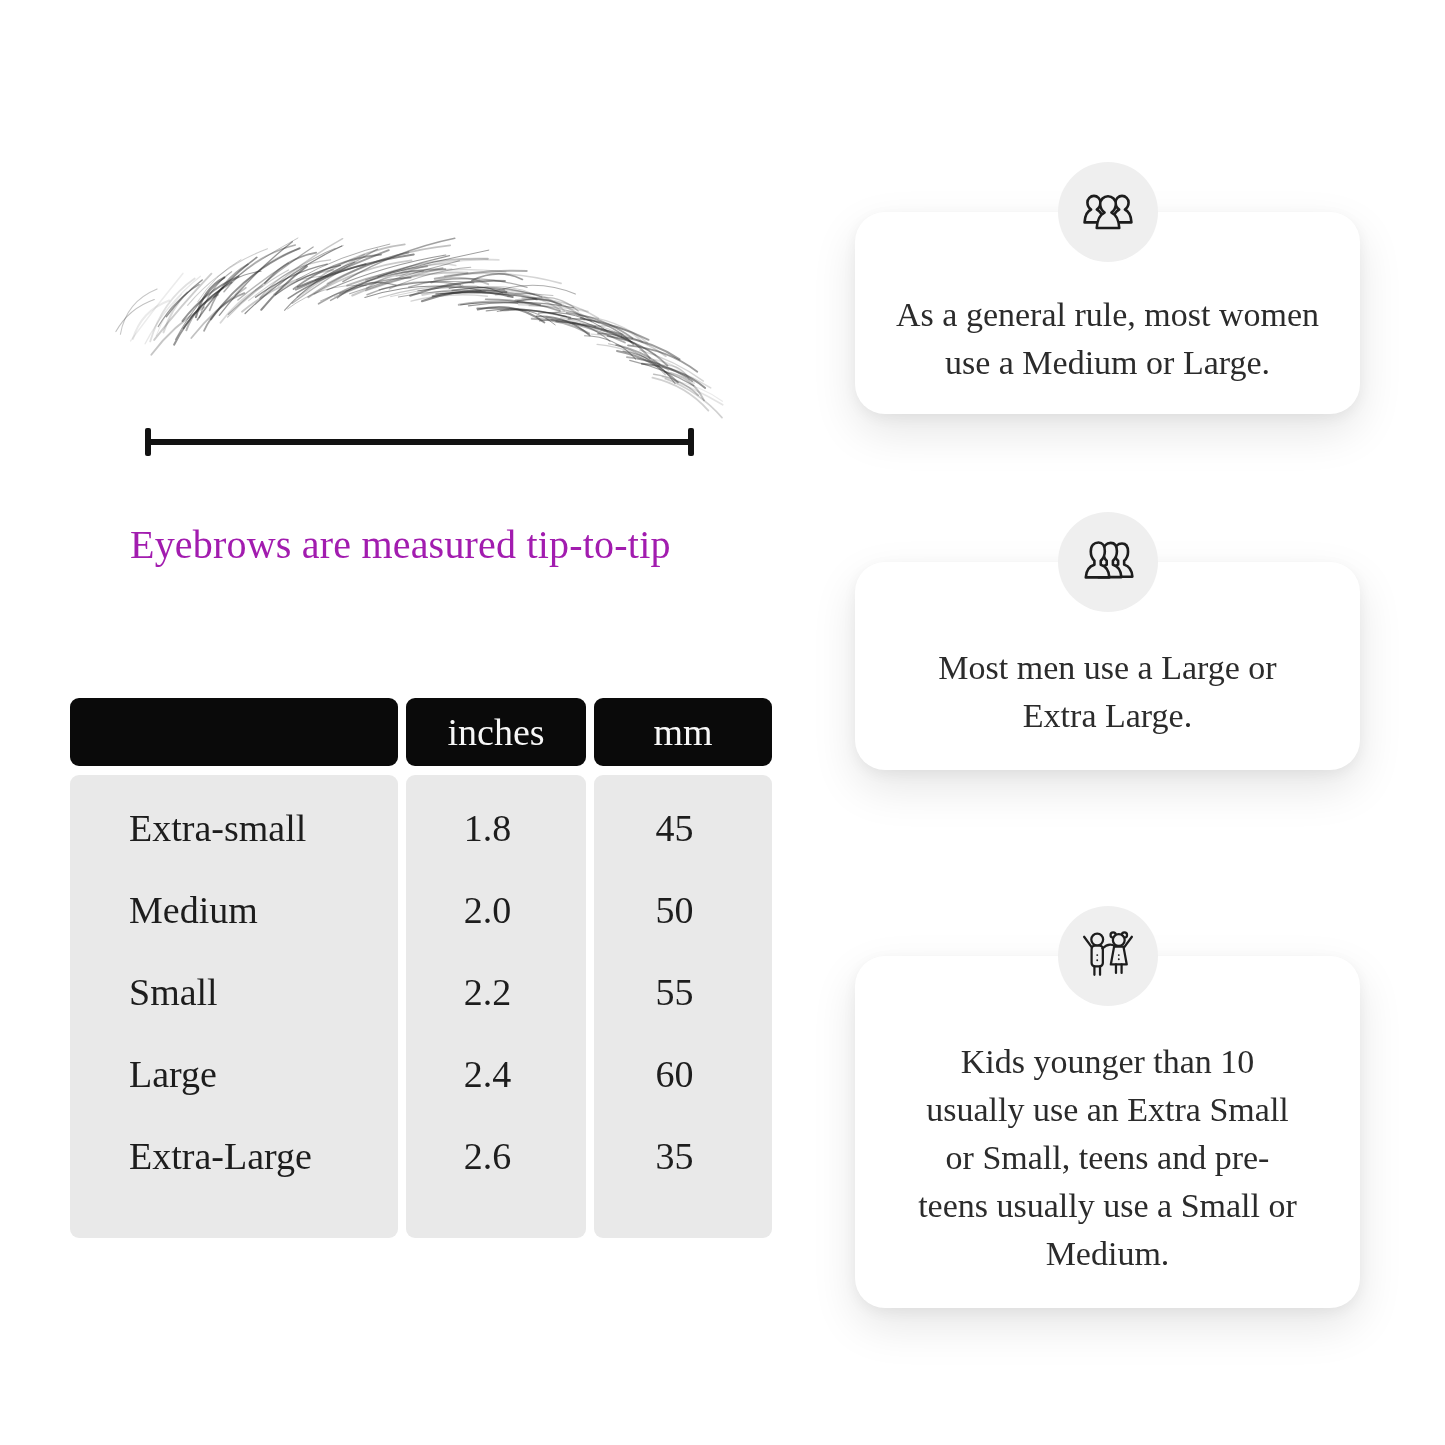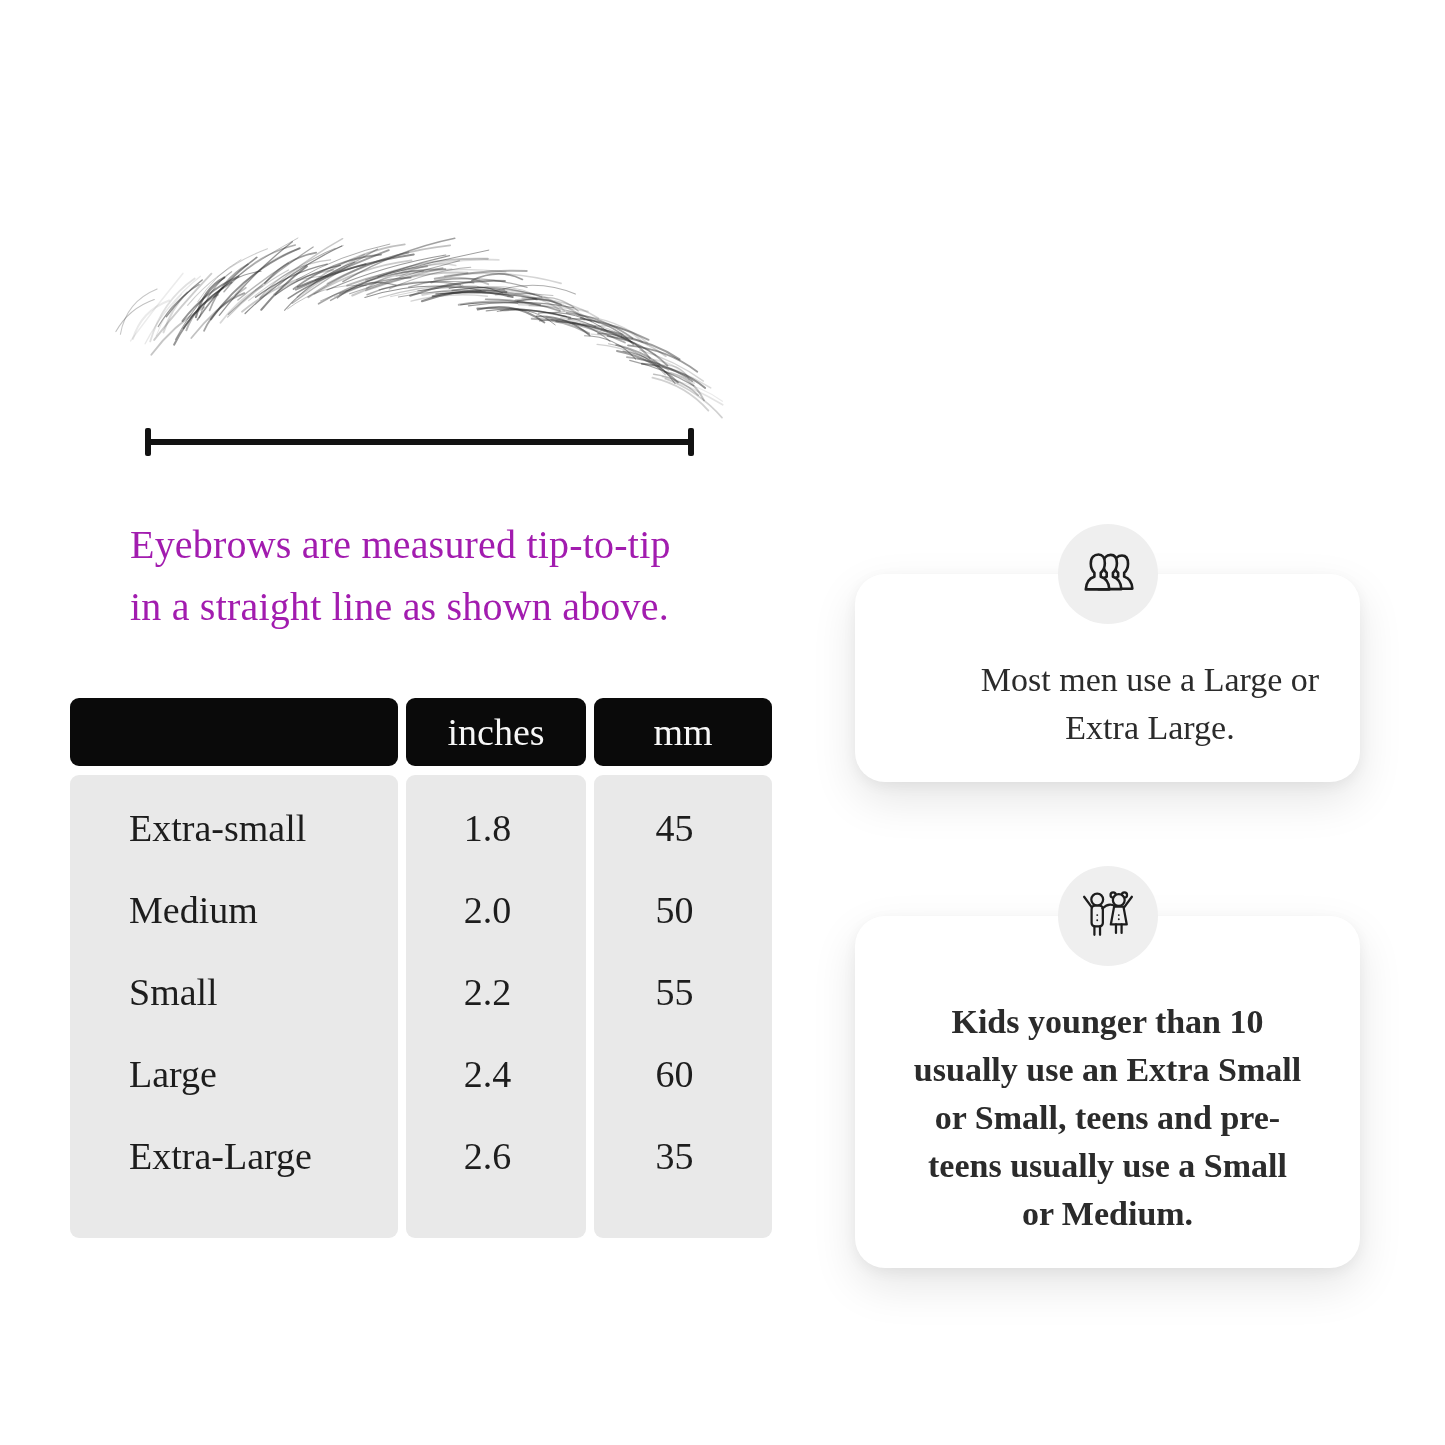--- a/index.html
+++ b/index.html
@@ -24,22 +24,22 @@
       display:flex;align-items:center;justify-content:center;}
   .tcol{background:#e9e9e9;border-radius:9px;padding:12px 17px 41px 0;}
   .cell{height:82px;display:flex;align-items:center;font-size:38px;color:#1d1d1d;}
   .tcol.labels .cell{justify-content:flex-start;padding-left:59px;}
   .tcol.nums .cell{justify-content:center;}
   
   .card{position:absolute;left:855px;width:505px;background:#ffffff;border-radius:30px;
         box-shadow:0 18px 45px rgba(0,0,0,.10),0 4px 14px rgba(0,0,0,.05);
         display:flex;align-items:center;justify-content:center;}
   .card1{top:212px;height:202px;}
-  .card2{top:574px;height:208px;justify-content:flex-end;}
-  .card3{top:916px;height:352px;font-weight:bold;}
+  .card2{top:562px;height:208px;}
+  .card3{top:956px;height:352px;}
   .icon-circle{position:absolute;top:-50px;left:calc(50% - 50px);width:100px;height:100px;
         border-radius:50%;background:#efefef;display:flex;align-items:center;justify-content:center;}
   .card-text{margin:0;padding-top:52px;text-align:center;font-size:34px;line-height:48px;color:#2b2b2b;}
   .card1 .card-text{max-width:462px;}
   .card2 .card-text{max-width:420px;}
   .card3 .card-text{max-width:388px;}
   .icon-circle svg{display:block;}
 </style>
 </head>
 <body>
@@ -212,21 +212,20 @@
   </div>
 
   <div class="measure">
     <span class="cap left"></span>
     <span class="bar"></span>
     <span class="cap right"></span>
   </div>
 
   <div class="caption">
     <div>Eyebrows are measured tip-to-tip</div>
-    <div>in a straight line as shown above.</div>
   </div>
 
   <div class="size-table">
     <div class="thead">
       <div class="th"></div>
       <div class="th">inches</div>
       <div class="th">mm</div>
     </div>
     <div class="tbody">
       <div class="tcol labels">
@@ -246,20 +245,36 @@
       <div class="tcol nums">
         <div class="cell">45</div>
         <div class="cell">50</div>
         <div class="cell">55</div>
         <div class="cell">60</div>
         <div class="cell">35</div>
       </div>
     </div>
   </div>
 
+  <section class="card card1">
+    <div class="icon-circle">
+      <svg width="58" height="58" viewBox="-32 -32 64 64" xmlns="http://www.w3.org/2000/svg" fill="#efefef" stroke="#1d1d1d" stroke-width="2.6" stroke-linejoin="round" stroke-linecap="round">
+        <g transform="translate(-15.5,-2) scale(0.9)">
+          <path vector-effect="non-scaling-stroke" d="M -11.5 15 C -11 4.5 -7.5 1 -3.5 -0.8 C -6.5 -3 -8 -6.2 -8 -9.5 A 8 8 0 1 1 8 -9.5 C 8 -6.2 6.5 -3 3.5 -0.8 C 7.5 1 11 4.5 11.5 15 Z"></path>
+        </g>
+        <g transform="translate(15.5,-2) scale(0.9)">
+          <path vector-effect="non-scaling-stroke" d="M -11.5 15 C -11 4.5 -7.5 1 -3.5 -0.8 C -6.5 -3 -8 -6.2 -8 -9.5 A 8 8 0 1 1 8 -9.5 C 8 -6.2 6.5 -3 3.5 -0.8 C 7.5 1 11 4.5 11.5 15 Z"></path>
+        </g>
+        <g transform="translate(0,1.5) scale(1.08)">
+          <path vector-effect="non-scaling-stroke" d="M -11.5 15 C -11 4.5 -7.5 1 -3.5 -0.8 C -6.5 -3 -8 -6.2 -8 -9.5 A 8 8 0 1 1 8 -9.5 C 8 -6.2 6.5 -3 3.5 -0.8 C 7.5 1 11 4.5 11.5 15 Z"></path>
+        </g>
+      </svg>
+    </div>
+    <p class="card-text">As a general rule, most women use a Medium or Large.</p>
+  </section>
 
   <section class="card card2">
     <div class="icon-circle">
       <svg width="58" height="58" viewBox="-32 -32 64 64" xmlns="http://www.w3.org/2000/svg" fill="#efefef" stroke="#1d1d1d" stroke-width="2.6" stroke-linejoin="round" stroke-linecap="round">
         <g transform="translate(14.5,1) scale(0.95)">
           <path vector-effect="non-scaling-stroke" d="M -13 16 C -12.5 6.5 -8.5 3.5 -3.5 2 L -3.5 -2.5 C -6.5 -5 -7.5 -8.5 -7.5 -12.5 C -7.5 -19.5 -3.5 -22.5 1 -22.5 C 5.5 -22.5 8 -19 8 -13 C 8 -9 6.5 -5 3.5 -2.5 L 3.5 2 C 8.5 3.5 12.5 6.5 13 16 Z"></path>
         </g>
         <g transform="translate(2,1) scale(0.98)">
           <path vector-effect="non-scaling-stroke" d="M -13 16 C -12.5 6.5 -8.5 3.5 -3.5 2 L -3.5 -2.5 C -6.5 -5 -7.5 -8.5 -7.5 -12.5 C -7.5 -19.5 -3.5 -22.5 1 -22.5 C 5.5 -22.5 8 -19 8 -13 C 8 -9 6.5 -5 3.5 -2.5 L 3.5 2 C 8.5 3.5 12.5 6.5 13 16 Z"></path>
         </g>

